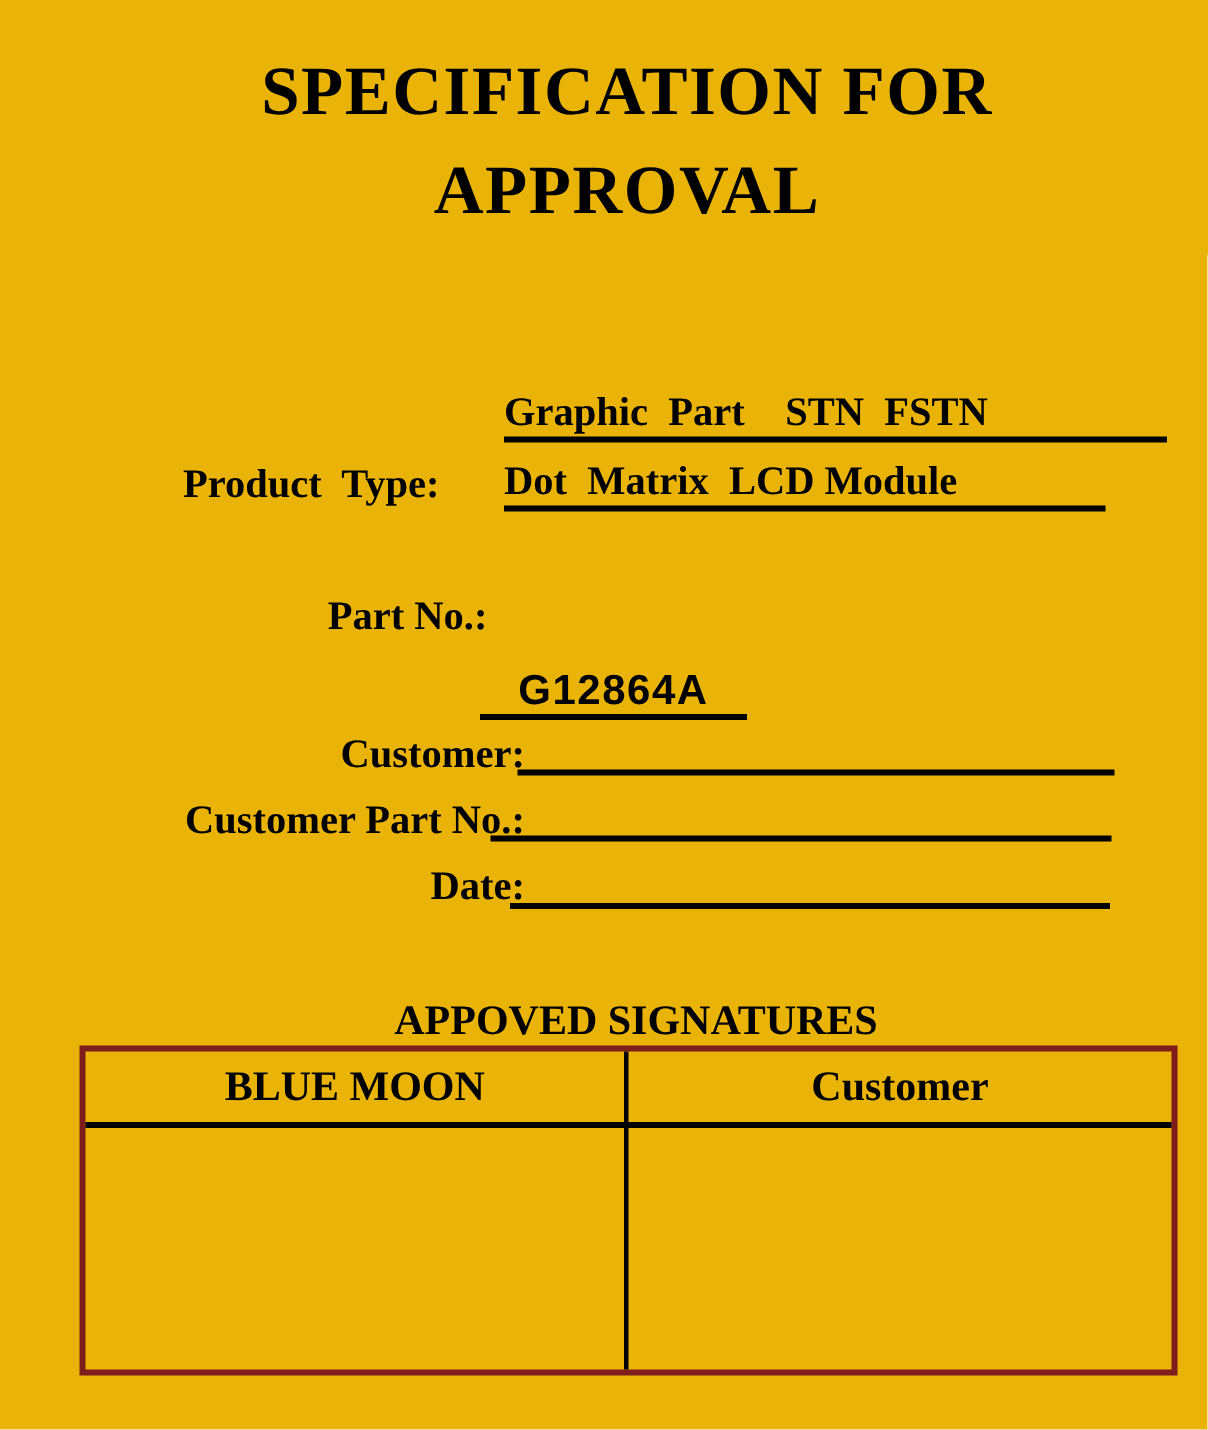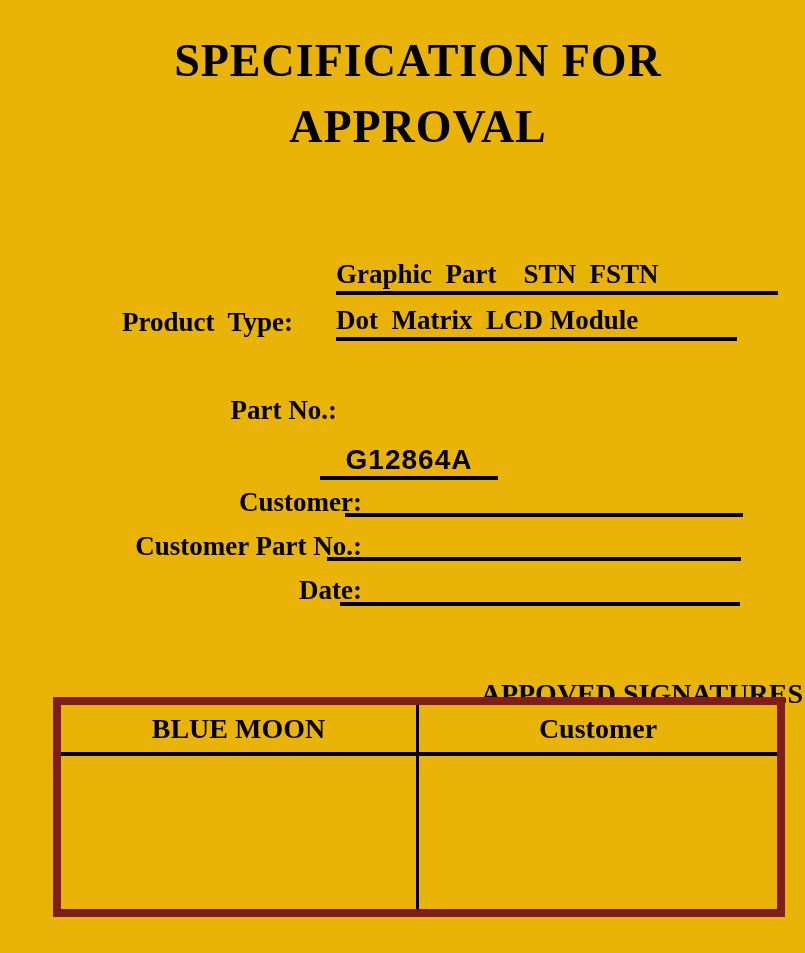--- a/index.html
+++ b/index.html
@@ -26,21 +26,21 @@
   }
   .title-line { display: block; }
 
   .field-label {
     position: absolute;
     font-size: 27px;
     line-height: 33px;
     white-space: pre;
   }
   .label-right {
-    left: 16px;
+    left: 4px;
     width: 330px;
     text-align: right;
     padding-left: 16px;
   }
   .value-underlined {
     position: absolute;
     font-size: 27px;
     line-height: 33px;
     border-bottom: 4px solid #000000;
     white-space: pre;
@@ -54,32 +54,32 @@
     font-family: "Liberation Sans", sans-serif;
     font-size: 28px;
     letter-spacing: 1px;
     text-align: center;
   }
   .sig-heading {
     position: absolute;
     top: 659px;
     left: 53px;
     width: 732px;
-    text-align: right;
+    text-align: center;
     font-size: 28px;
     line-height: 34px;
-    margin: 18px;
+    margin: 5px;
   }
   .sig-table {
     position: absolute;
     top: 697px;
     left: 53px;
     width: 732px;
     height: 220px;
-    border: 8px solid #7f1d1d;
+    border: 4px solid #7f1d1d;
     box-sizing: border-box;
     display: flex;
     flex-direction: column;
   }
   .sig-header-row {
     display: flex;
     height: 47px;
     border-bottom: 4px solid #000000;
     flex: none;
   }

